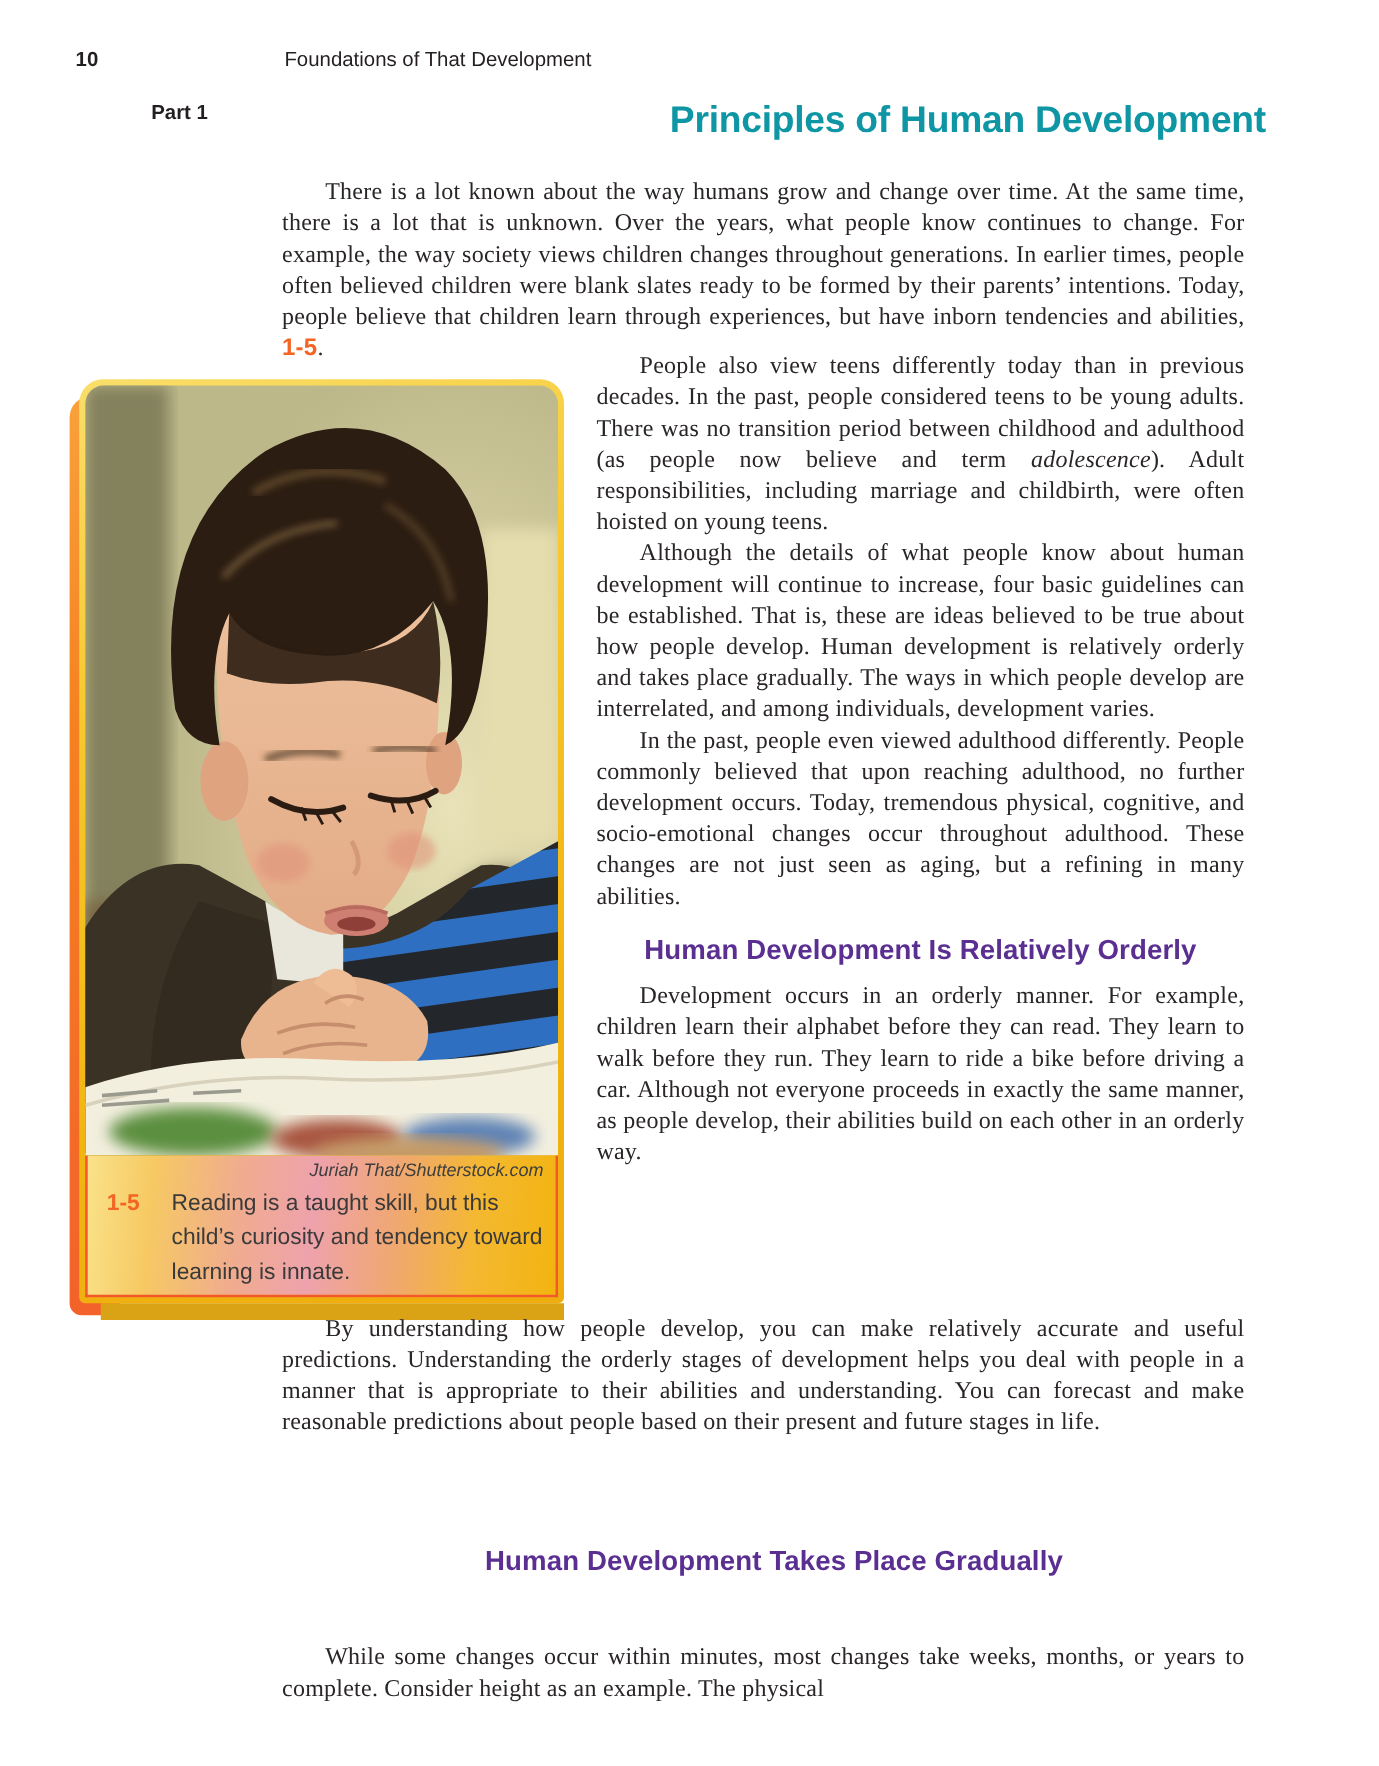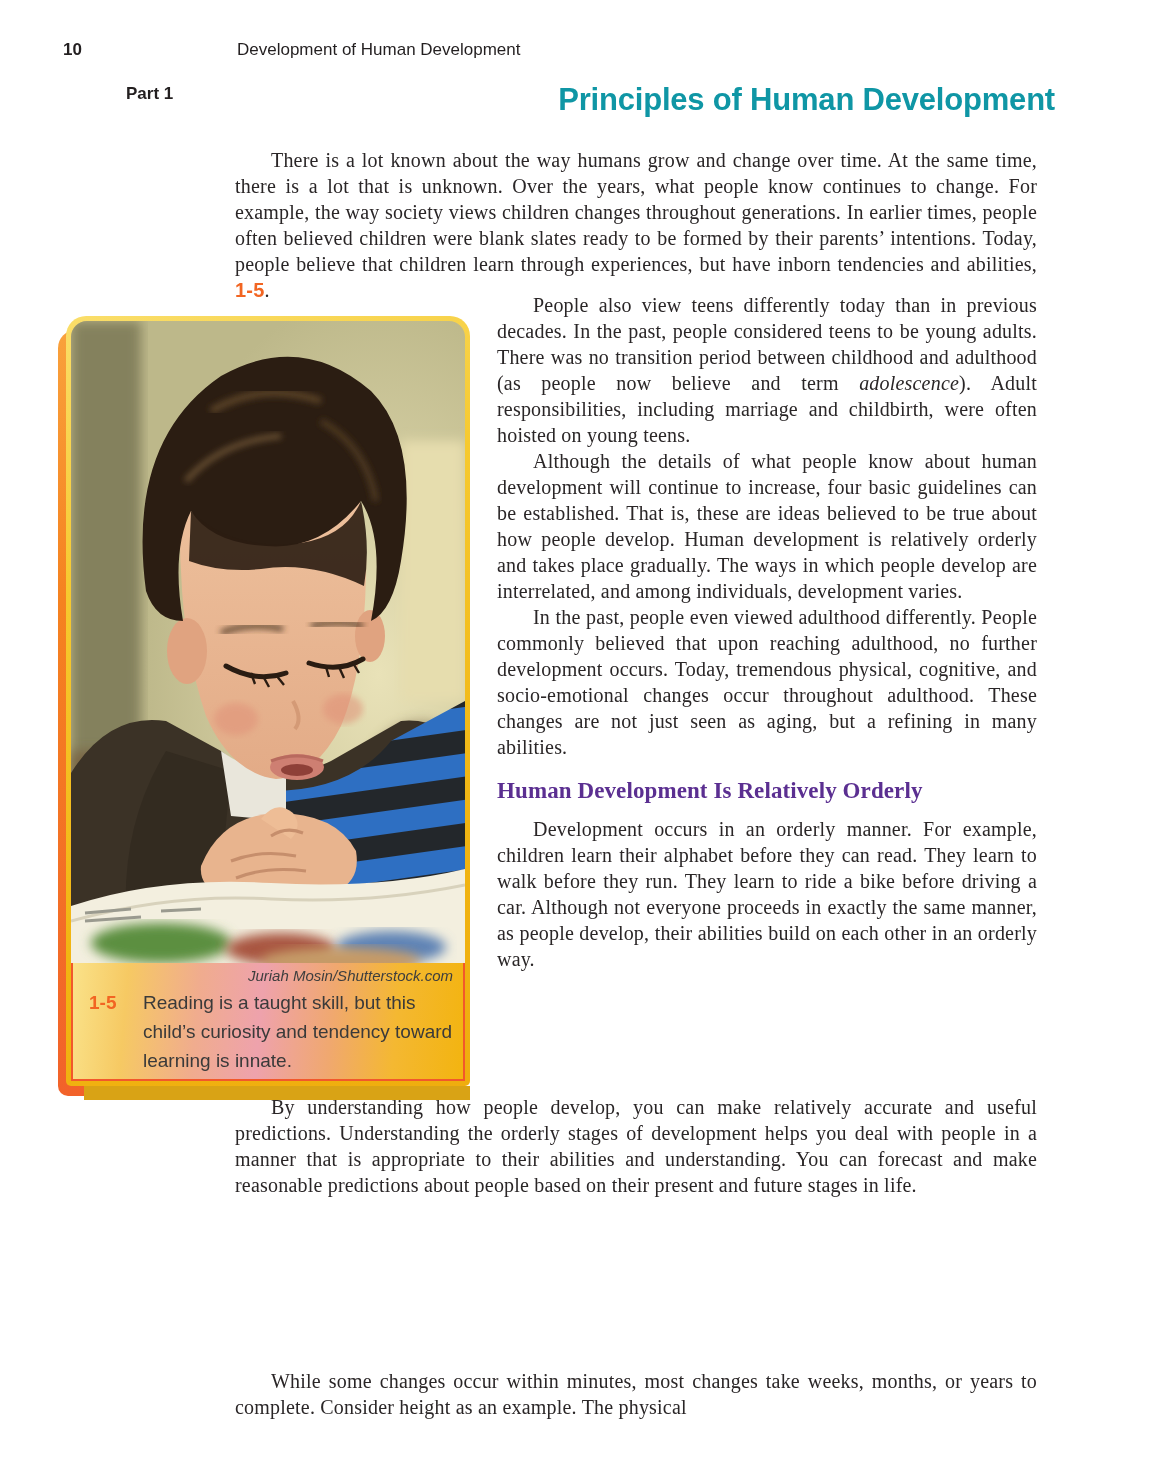--- a/index.html
+++ b/index.html
@@ -10,22 +10,22 @@
   
   .runhead{position:absolute;top:40px;left:0;width:1100px;height:24px;
     font-family:"Liberation Sans",sans-serif;font-size:17px;color:#231f20;}
   .runhead .num{position:absolute;left:63px;font-weight:bold;}
   .runhead .part{position:absolute;left:126px;font-weight:bold;margin-top:44px;}
   .runhead .ptitle{position:absolute;left:237px;}
   
   .h1{position:absolute;left:235px;top:82px;width:820px;
     font-family:"Liberation Sans",sans-serif;font-weight:bold;font-size:31px;
     letter-spacing:-0.2px;color:#0f96a5;text-align:right;}
-  .h2{font-family:Liberation Serif, serif;font-weight:bold;font-size:23px;
-    color:#5b2f91;letter-spacing:0.1px;}
+  .h2{font-family:Liberation Sans, sans-serif;font-weight:bold;font-size:23px;
+    color:#5b2f91;letter-spacing:0.1px;text-align:center;}
   .h2.abs{position:absolute;left:235px;top:1287px;width:820px;}
   
   .body-p{font-size:20px;line-height:26px;text-align:justify;
     text-indent:36px;margin:0;letter-spacing:0.2px;}
   .p-full{position:absolute;left:235px;width:802px;}
   #p1{top:147px;}
   #p6{top:1094px;}
   #p7{top:1328px;margin-top:40px;}
   .right-col{position:absolute;left:497px;top:292px;width:540px;}
   .right-col .h2{margin:18px 0 12px 0;}
@@ -55,21 +55,21 @@
     color:#3a3a3a;line-height:29px;}
 </style>
 </head>
 <body>
 
 <div class="page">
 
   <div class="runhead">
     <span class="num">10</span>
     <span class="part">Part 1</span>
-    <span class="ptitle">Development of Human Development</span>
+    <span class="ptitle">Foundations of That Development</span>
   </div>
 
   <div class="h1">Principles of Human Development</div>
 
   <p class="body-p p-full" id="p1"><span>There is a lot known about the way humans grow and change over time. At the same time, there is a lot that is unknown. Over the years, what people know continues to change. For example, the way society views children changes throughout generations. In earlier times, people often believed children were blank slates ready to be formed by their parents’ intentions. Today, people believe that children learn through experiences, but have inborn tendencies and abilities, </span><span class="ref">1-5</span><span>.</span></p>
 
   <div class="figure">
     <div class="fig-orange"></div>
     <div class="fig-shadow"></div>
     <div class="fig-card">
@@ -138,34 +138,35 @@
           <path d="M0 585 Q90 555 200 562 Q310 568 394 548 L394 642 L0 642 Z" fill="#f3efdf"></path>
           <path d="M0 600 Q100 572 200 578 Q300 583 394 564" stroke="#d8d2bc" stroke-width="3" fill="none"></path>
           <ellipse cx="90" cy="622" rx="70" ry="20" fill="#5b8f3f" filter="url(#b6)"></ellipse>
           <ellipse cx="210" cy="628" rx="55" ry="16" fill="#a8543f" filter="url(#b6)"></ellipse>
           <ellipse cx="320" cy="626" rx="55" ry="16" fill="#5f83b5" filter="url(#b6)"></ellipse>
           <ellipse cx="270" cy="640" rx="80" ry="14" fill="#c59a66" filter="url(#b6)"></ellipse>
           <path d="M14 592 L60 588 M14 600 L70 596 M90 590 L130 588" stroke="#9a9a8f" stroke-width="3"></path>
         </svg>
       </div>
       <div class="fig-capbox">
-        <div class="fig-credit">Juriah Mosin/Shutterstock.com</div>
+        <div class="fig-credit">Juriah That/Shutterstock.com</div>
         <div class="fig-caprow">
           <span class="fig-ref">1-5</span>
           <span class="fig-captext">Reading is a taught skill, but this child’s curiosity and tendency toward learning is innate.</span>
         </div>
       </div>
     </div>
   </div>
 
   <div class="right-col">
     <p class="body-p"><span>People also view teens differently today than in previous decades. In the past, people considered teens to be young adults. There was no transition period between childhood and adulthood (as people now believe and term </span><span class="ital">adolescence</span><span>). Adult responsibilities, including marriage and childbirth, were often hoisted on young teens.</span></p>
     <p class="body-p">Although the details of what people know about human development will continue to increase, four basic guidelines can be established. That is, these are ideas believed to be true about how people develop. Human development is relatively orderly and takes place gradually. The ways in which people develop are interrelated, and among individuals, development varies.</p>
     <p class="body-p">In the past, people even viewed adulthood differently. People commonly believed that upon reaching adulthood, no further development occurs. Today, tremendous physical, cognitive, and socio-emotional changes occur throughout adulthood. These changes are not just seen as aging, but a refining in many abilities.</p>
     <div class="h2">Human Development Is Relatively Orderly</div>
     <p class="body-p">Development occurs in an orderly manner. For example, children learn their alphabet before they can read. They learn to walk before they run. They learn to ride a bike before driving a car. Although not everyone proceeds in exactly the same manner, as people develop, their abilities build on each other in an orderly way.</p>
   </div>
 
   <p class="body-p p-full" id="p6">By understanding how people develop, you can make relatively accurate and useful predictions. Understanding the orderly stages of development helps you deal with people in a manner that is appropriate to their abilities and understanding. You can forecast and make reasonable predictions about people based on their present and future stages in life.</p>
 
+  <div class="h2 abs">Human Development Takes Place Gradually</div>
   <p class="body-p p-full" id="p7">While some changes occur within minutes, most changes take weeks, months, or years to complete. Consider height as an example. The physical</p>
 
 </div>
 
 </body></html>

